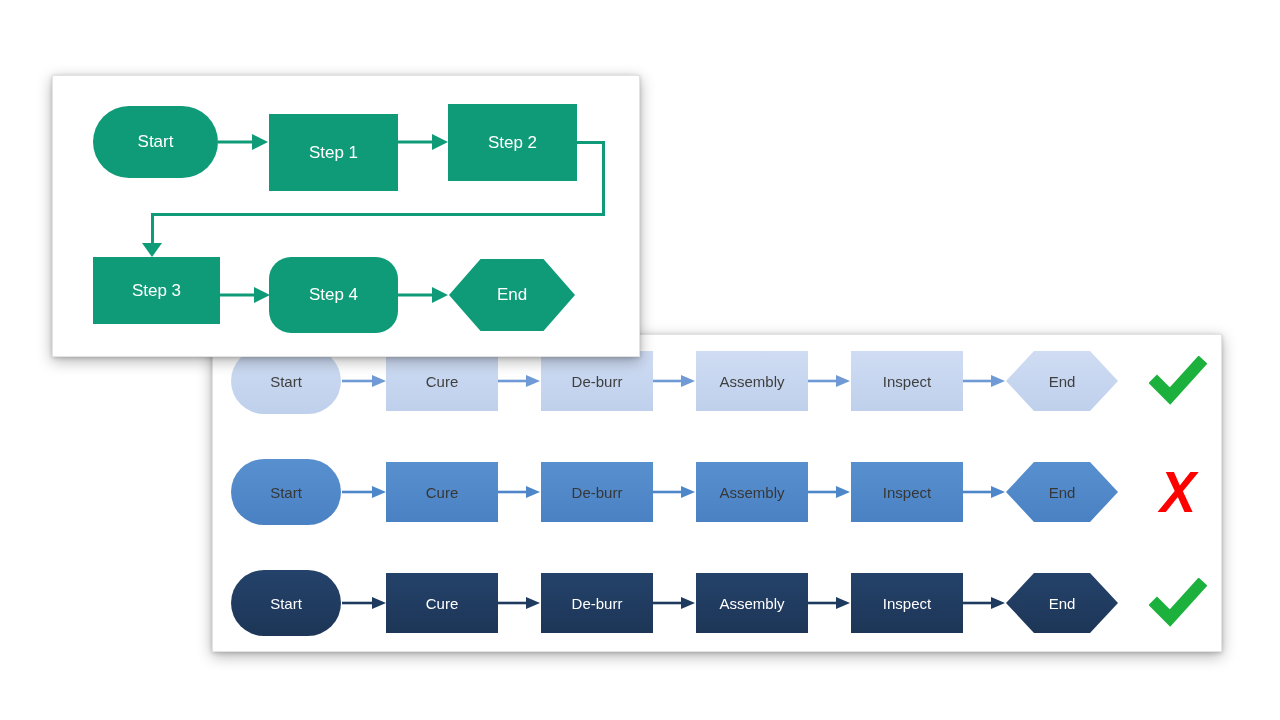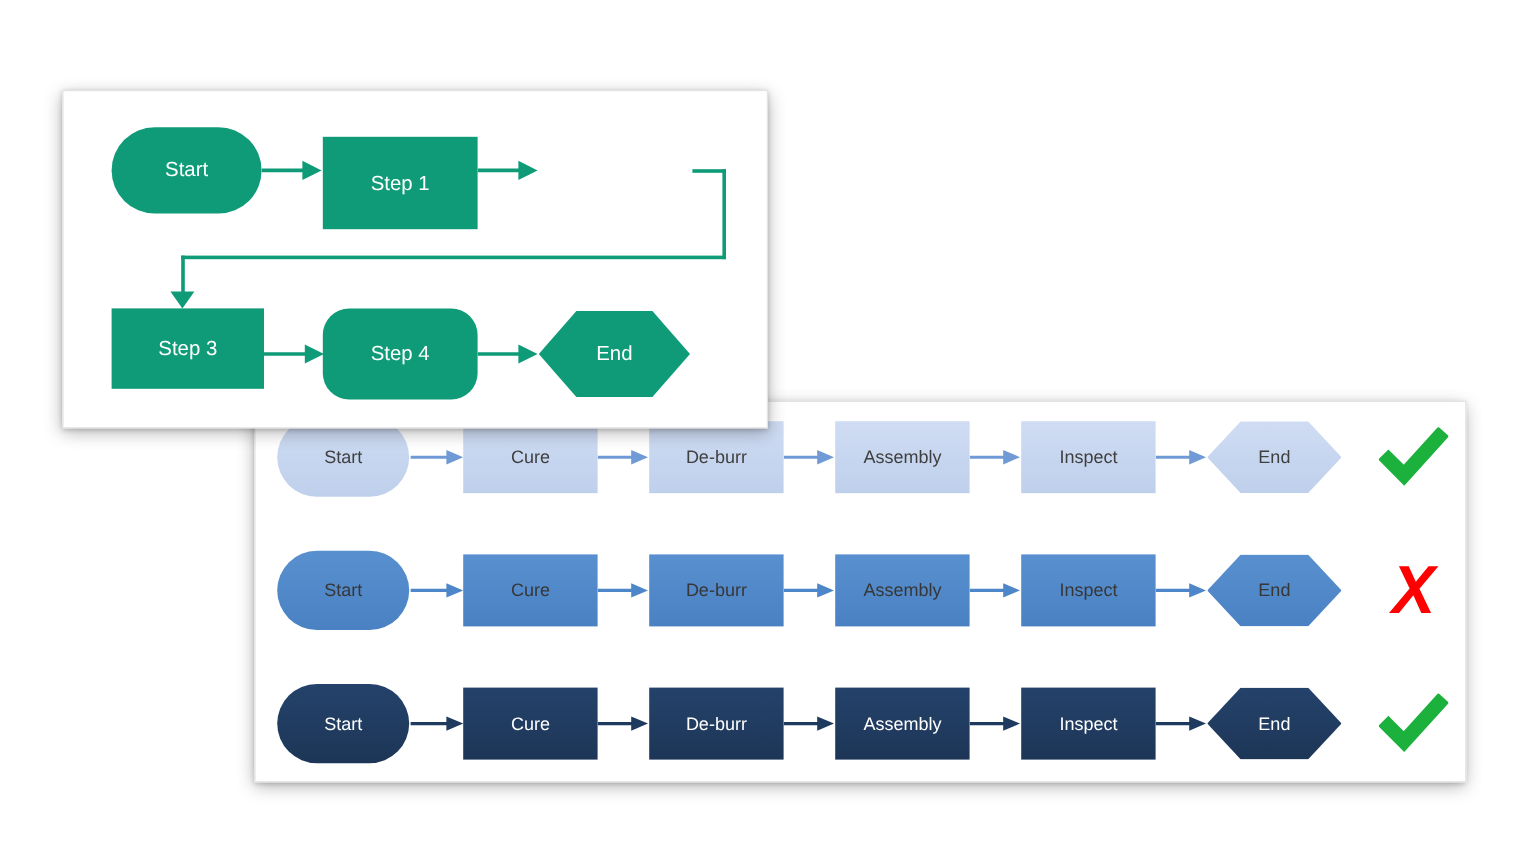--- a/index.html
+++ b/index.html
@@ -73,20 +73,23 @@
 
   <div class="shape green-shape" style="left:216px; top:28px; width:129px; height:77px;margin-top:10px;">
     <span>Step 1</span>
   </div>
 
   <svg class="arrow-svg" style="left:345px; top:55px;" width="51" height="22" viewBox="0 0 51 22">
     <line x1="0" y1="11" x2="35" y2="11" stroke="#0f9b78" stroke-width="3"></line>
     <polygon points="34,3 50,11 34,19" fill="#0f9b78"></polygon>
   </svg>
 
+  <div class="shape green-shape" style="left:395px; top:28px; width:129px; height:77px;">
+    <span>Step 2</span>
+  </div>
 
   <div>
     <div class="gline" style="left:524px; top:65px; width:28px; height:3px;"></div>
     <div class="gline" style="left:549px; top:65px; width:3px;  height:75px;"></div>
     <div class="gline" style="left:98px;  top:137px; width:454px; height:3px;"></div>
     <div class="gline" style="left:98px;  top:137px; width:3px;  height:32px;"></div>
     <div class="garrow-head-down" style="left:89px; top:167px;"></div>
   </div>
 
   <div class="shape green-shape" style="left:40px; top:181px; width:127px; height:67px;">

